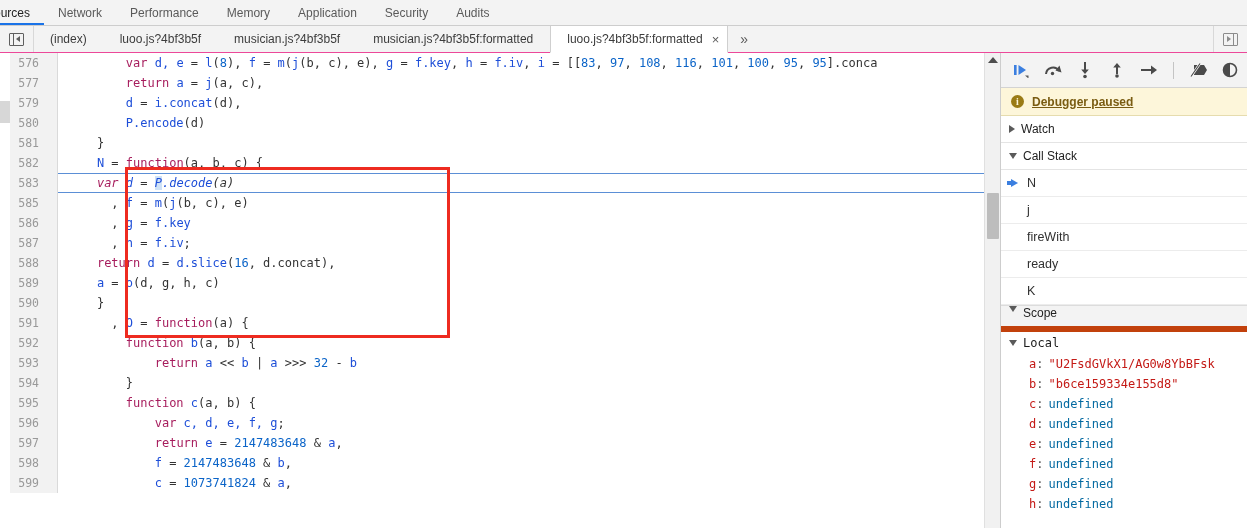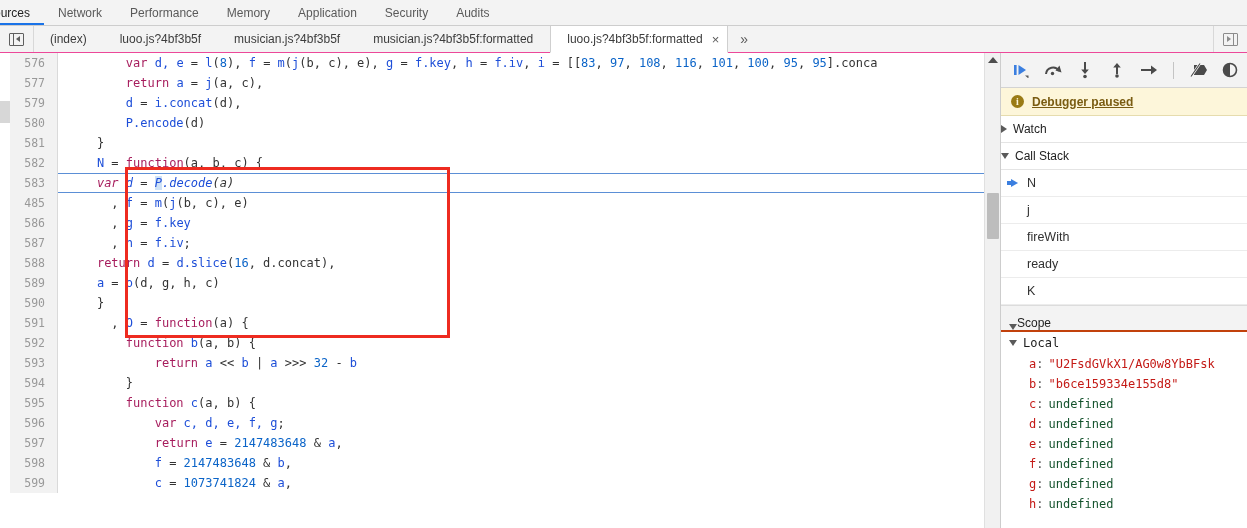--- a/index.html
+++ b/index.html
@@ -146,21 +146,21 @@
     line-height: 20px;
   }
   .code-rows { position: relative; }
   .code-row { display: flex; height: 20px; position: relative; }
   .gutter {
     width: 48px; min-width: 48px;
     background: #f2f2f2;
     border-right: 1px solid #dadada;
     color: #999999;
     text-align: right;
-    padding-right: 12px;
+    padding-right: 18px;
     font-size: 11.5px;
     line-height: 20px;
     user-select: none;
   }
   .code-text {
     padding-left: 10px;
     white-space: pre;
     color: #1a1a1a;
     line-height: 20px;
     flex: 1;
@@ -247,21 +247,21 @@
   .info-dot {
     width: 13px; height: 13px; border-radius: 50%;
     background: #9a7b16; color: #fdf6da;
     font-size: 10px; font-weight: bold;
     display: flex; align-items: center; justify-content: center;
     font-family: "Liberation Serif", serif;
   }
   .section-head {
     height: 27px; min-height: 27px;
     display: flex; align-items: center;
-    gap: 6px;
+    padding-left: 8px; gap: 6px;
     font-size: 12px; color: #222;
     border-bottom: 1px solid #e4e4e4;
     background: #ffffff;
     cursor: default;
   }
   .tri-right {
     width: 0; height: 0;
     border-top: 4.5px solid transparent;
     border-bottom: 4.5px solid transparent;
     border-left: 6px solid #5a5a5a;
@@ -288,26 +288,26 @@
     border-left: 7px solid #3b7fe0;
     position: relative;
   }
   .stack-arrow::before {
     content: ""; position: absolute;
     left: -11px; top: -2px;
     width: 5px; height: 4px; background: #3b7fe0;
   }
   .scope-head {
     height: 27px; min-height: 27px;
-    display: flex; align-items: flex-end;
-    padding-left: 8px; 
+    display: flex; align-items: flex-start;
+    padding-left: 8px; gap: 6px;
     font-size: 12px; color: #222;
     background: #f3f3f3;
     border-top: 1px solid #dcdcdc;
-    border-bottom: 2px solid #c2410c;
+    border-bottom: 6px solid #c2410c;
     cursor: default;
   }
   .local-head {
     height: 22px; min-height: 22px;
     display: flex; align-items: center;
     padding-left: 8px; gap: 6px;
     font-family: "DejaVu Sans Mono", "Liberation Mono", monospace;
     font-size: 12px; color: #1a1a1a;
     cursor: default;
   }
@@ -316,21 +316,21 @@
     height: 20px; display: flex; align-items: center;
     padding-left: 28px;
     font-family: "DejaVu Sans Mono", "Liberation Mono", monospace;
     font-size: 12px;
     white-space: nowrap;
     cursor: default;
   }
   .var-name { color: #c41a16; }
   .var-colon { color: #555; margin-right: 5px; }
   .var-str { color: #c41a16; }
-  .var-undef { color: #14532d; }
+  .var-undef { color: #0369a1; }
 </style>
 </head>
 <body>
 
 <div id="app">
 
   <div class="panel-tabs">
     <div class="panel-tab active clipped">
       <span>ources</span>
     </div>
@@ -419,21 +419,21 @@
             </div>
             <div class="code-row">
               <div class="gutter">582</div>
               <div class="code-text"><span class="pun">    </span><span class="id">N </span><span class="pun">= </span><span class="kw">function</span><span class="pun">(a, b, c) {</span></div>
             </div>
             <div class="code-row current">
               <div class="gutter">583</div>
               <div class="code-text"><span class="pun">    </span><span class="kw">var</span><span class="id"> d </span><span class="pun">= </span><span class="id sel">P</span><span class="id">.decode</span><span class="pun">(a)</span></div>
             </div>
             <div class="code-row">
-              <div class="gutter">485</div>
+              <div class="gutter">585</div>
               <div class="code-text"><span class="pun">      , </span><span class="id">f </span><span class="pun">= </span><span class="id">m</span><span class="pun">(</span><span class="id">j</span><span class="pun">(b, c), e)</span></div>
             </div>
             <div class="code-row">
               <div class="gutter">586</div>
               <div class="code-text"><span class="pun">      , </span><span class="id">g </span><span class="pun">= </span><span class="id">f.key</span></div>
             </div>
             <div class="code-row">
               <div class="gutter">587</div>
               <div class="code-text"><span class="pun">      , </span><span class="id">h </span><span class="pun">= </span><span class="id">f.iv</span><span class="pun">;</span></div>
             </div>

